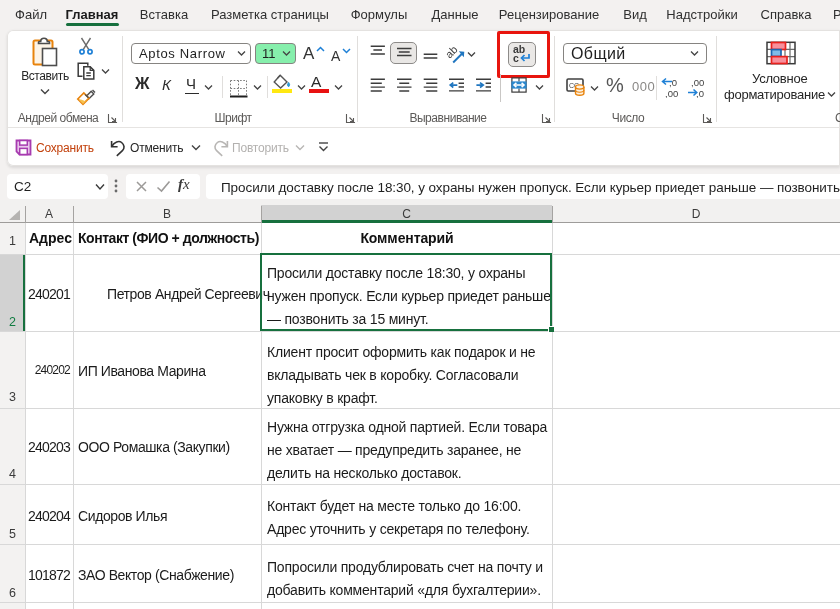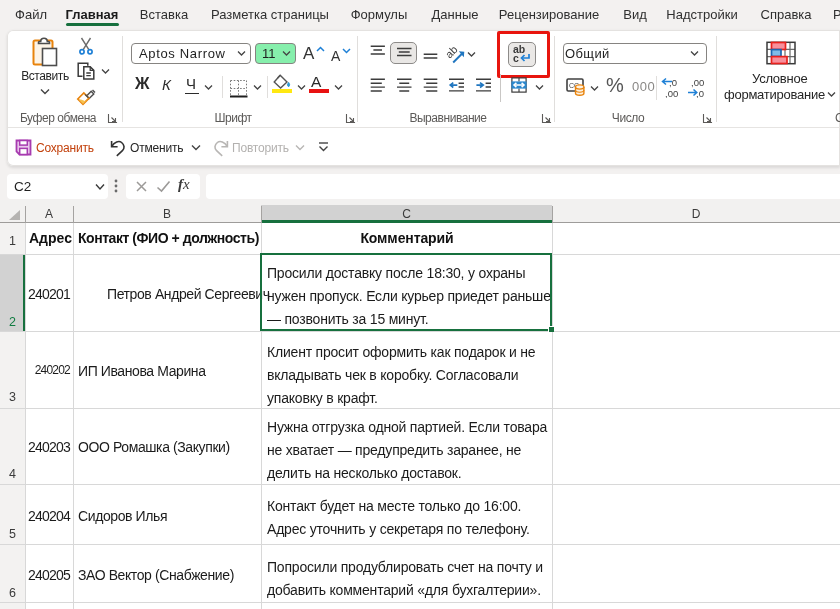--- a/index.html
+++ b/index.html
@@ -63,21 +63,21 @@
       <path d="M1 1.5 L4.5 5 L8 1.5" fill="none" stroke="#444" stroke-width="1.3"></path>
     </svg>
 
   <svg class="abs" style="left:76px;top:87px;" width="20" height="19" viewBox="0 0 20 19">
     <path d="M10 9.5 L15.2 4.3 L17.8 6.9 L12.6 12.1 Z" fill="#f6f6f6" stroke="#4d4d4d" stroke-width="1.4"></path>
     <path d="M16.5 3 L19 5.5" stroke="#4d4d4d" stroke-width="1.4"></path>
     <path d="M1.8 12 L7.8 6 L13 11.2 L7 17.2 Z" fill="#fff" stroke="#e8830c" stroke-width="1.7"></path>
     <path d="M2.5 12.5 L7 17 L12 12 L9 14 L5 12.5 Z" fill="#f7c14f" stroke="none"></path>
     <path d="M9.2 7.5 L12.5 10.8" stroke="#4d4d4d" stroke-width="1.4"></path>
   </svg>
-  <div class="lbl" style="left:10px;top:111px;width:96px;">Буфер обмена</div>
+  <div class="lbl" style="left:10px;top:111px;width:96px;">Андрей обмена</div>
   <svg class="abs" style="left:107px;top:113px;" width="11" height="11" viewBox="0 0 11 11">
       <path d="M2 1.5 h-0.5 v8 h8 V9 M4.5 4.5 l4 4 M8.5 5 v3.5 H5" fill="none" stroke="#5c5a58" stroke-width="1.1"></path>
     </svg>
 
   <div class="abs" style="left:131px;top:43px;width:120px;height:21px;border:1px solid #868481;border-radius:4px;background:#fff;font-size:13px;color:#1f1f1f;line-height:20px;padding-left:7px;box-sizing:border-box;letter-spacing:0.65px;">Aptos Narrow</div>
   <svg class="abs" style="left:237px;top:50px;" width="9" height="7" viewBox="0 0 9 7">
       <path d="M1 1.5 L4.5 5 L8 1.5" fill="none" stroke="#444" stroke-width="1.3"></path>
     </svg>
   <div class="abs" style="left:255px;top:43px;width:41px;height:21px;border:1px solid #868481;border-radius:4px;background:#86efac;font-size:13px;color:#1f1f1f;line-height:20px;padding-left:6px;box-sizing:border-box;">11</div>
   <svg class="abs" style="left:282px;top:50px;" width="9" height="7" viewBox="0 0 9 7">
@@ -191,21 +191,21 @@
     <path d="M5.4 5.9 L3 8 L5.4 10.1 M10.6 5.9 L13 8 L10.6 10.1" fill="none" stroke="#fff" stroke-width="1.5"></path>
   </svg>
   <svg class="abs" style="left:535px;top:84px;" width="9" height="7" viewBox="0 0 9 7">
       <path d="M1 1.5 L4.5 5 L8 1.5" fill="none" stroke="#444" stroke-width="1.3"></path>
     </svg>
   <div class="lbl" style="left:398px;top:111px;width:100px;">Выравнивание</div>
   <svg class="abs" style="left:541px;top:113px;" width="11" height="11" viewBox="0 0 11 11">
       <path d="M2 1.5 h-0.5 v8 h8 V9 M4.5 4.5 l4 4 M8.5 5 v3.5 H5" fill="none" stroke="#5c5a58" stroke-width="1.1"></path>
     </svg>
 
-  <div class="abs" style="left:563px;top:43px;width:144px;height:21px;border:1px solid #868481;border-radius:4px;background:#fff;font-size:13px;color:#1f1f1f;line-height:20px;padding-left:1px;box-sizing:border-box;letter-spacing:0.4px;">Общий</div>
+  <div class="abs" style="left:563px;top:43px;width:144px;height:21px;border:1px solid #868481;border-radius:4px;background:#fff;font-size:16px;color:#1f1f1f;line-height:20px;padding-left:7px;box-sizing:border-box;letter-spacing:0.4px;">Общий</div>
   <svg class="abs" style="left:690px;top:50px;" width="9" height="7" viewBox="0 0 9 7">
       <path d="M1 1.5 L4.5 5 L8 1.5" fill="none" stroke="#444" stroke-width="1.3"></path>
     </svg>
 
   <svg class="abs" style="left:566px;top:78px;" width="22" height="20" viewBox="0 0 22 20">
     <rect x="1" y="1" width="16" height="12" rx="1.2" fill="#fff" stroke="#404040" stroke-width="1.6"></rect>
     <text x="3" y="9.5" font-size="7" fill="#404040" font-family="Liberation Sans">СС</text>
     <path d="M9.5 9 v6.2 a4.2 2.1 0 0 0 8.4 0 V9" fill="#fdf1e0" stroke="#e8830c" stroke-width="1.4"></path>
     <ellipse cx="13.7" cy="9" rx="4.2" ry="2.1" fill="#fdf1e0" stroke="#e8830c" stroke-width="1.4"></ellipse>
     <path d="M9.5 12.1 a4.2 2.1 0 0 0 8.4 0" fill="none" stroke="#e8830c" stroke-width="1.1"></path>
@@ -291,20 +291,21 @@
     </svg>
   <div class="abs" style="left:126px;top:174px;width:74px;height:25px;background:#fff;border-radius:4px;"></div>
   <svg class="abs" style="left:135px;top:180px;" width="13" height="13" viewBox="0 0 13 13">
       <path d="M2 2 L11 11 M11 2 L2 11" stroke="#9c9a98" stroke-width="1.5"></path>
     </svg>
   <svg class="abs" style="left:156px;top:180px;" width="15" height="13" viewBox="0 0 15 13">
       <path d="M1.5 7.5 L5.5 11 L13.5 1.5" fill="none" stroke="#9c9a98" stroke-width="1.6"></path>
     </svg>
   <div class="abs" style="left:178px;top:176px;font-size:15px;font-style:italic;font-family:'Liberation Serif',serif;color:#3b3b3b;"><b>f</b>x</div>
   <div class="abs" style="left:206px;top:174px;width:634px;height:25px;background:#fff;border-radius:4px 0 0 4px;"></div>
+  <div class="abs" style="left:221px;top:180px;width:619px;height:18px;font-size:13.5px;letter-spacing:-0.08px;color:#1f1f1f;white-space:nowrap;overflow:hidden;">Просили доставку после 18:30, у охраны нужен пропуск. Если курьер приедет раньше — позвонить</div>
 
   <div class="abs" style="left:0;top:205px;width:840px;height:404px;background:#fff;"></div>
 
   <div class="abs" style="left:0;top:200px;width:840px;height:23px;background:#f2f1f0;"></div>
   <div class="abs" style="left:261px;top:205px;width:291px;height:18px;background:#d2d2d2;"></div>
 
   <div class="abs" style="left:0;top:222px;width:840px;height:1px;background:#9e9c9a;"></div>
   <div class="abs" style="left:261px;top:220px;width:291px;height:3px;background:#17703e;"></div>
 
   <div class="abs" style="left:0;top:223px;width:25px;height:386px;background:#f3f2f1;"></div>
@@ -345,21 +346,21 @@
   <div class="abs" style="left:0;top:586px;width:16px;text-align:right;font-size:12.5px;color:#3b3b3b;">6</div>
 
   <div class="abs" style="left:29px;top:230px;font-size:14px;font-weight:bold;color:#111;">Адрес</div>
   <div class="abs" style="left:262px;top:230px;width:290px;text-align:center;font-size:14px;letter-spacing:-0.1px;font-weight:bold;color:#111;">Комментарий</div>
   <div class="abs" style="left:78px;top:230px;font-size:14px;letter-spacing:-0.45px;font-weight:bold;color:#111;">Контакт (ФИО + должность)</div>
 
   <div class="abs" style="left:25px;top:286px;width:45px;text-align:right;font-size:14px;letter-spacing:-0.8px;color:#1b1b1b;">240201</div>
   <div class="abs" style="left:25px;top:363px;width:45px;text-align:right;font-size:12px;letter-spacing:-0.8px;color:#1b1b1b;">240202</div>
   <div class="abs" style="left:25px;top:439px;width:45px;text-align:right;font-size:14px;letter-spacing:-0.8px;color:#1b1b1b;">240203</div>
   <div class="abs" style="left:25px;top:508px;width:45px;text-align:right;font-size:14px;letter-spacing:-0.8px;color:#1b1b1b;">240204</div>
-  <div class="abs" style="left:25px;top:567px;width:45px;text-align:right;font-size:14px;letter-spacing:-0.8px;color:#1b1b1b;">240205</div>
+  <div class="abs" style="left:25px;top:567px;width:45px;text-align:right;font-size:14px;letter-spacing:-0.8px;color:#1b1b1b;">101872</div>
 
   <div class="abs" style="left:78px;top:286px;font-size:14px;letter-spacing:-0.4px;color:#1b1b1b;margin-left:29px;">Петров Андрей Сергеевич</div>
   <div class="abs" style="left:78px;top:363px;font-size:14px;letter-spacing:-0.4px;color:#1b1b1b;">ИП Иванова Марина</div>
   <div class="abs" style="left:78px;top:439px;font-size:14px;letter-spacing:-0.4px;color:#1b1b1b;">ООО Ромашка (Закупки)</div>
   <div class="abs" style="left:78px;top:508px;font-size:14px;letter-spacing:-0.4px;color:#1b1b1b;">Сидоров Илья</div>
   <div class="abs" style="left:78px;top:567px;font-size:14px;letter-spacing:-0.4px;color:#1b1b1b;">ЗАО Вектор (Снабжение)</div>
 
   <div class="abs" style="left:267px;top:262px;font-size:14px;letter-spacing:-0.2px;color:#1b1b1b;line-height:23px;">Просили доставку после 18:30, у охраны<br>нужен пропуск. Если курьер приедет раньше<br>— позвонить за 15 минут.</div>
   <div class="abs" style="left:267px;top:341px;font-size:14px;letter-spacing:-0.2px;color:#1b1b1b;line-height:23px;">Клиент просит оформить как подарок и не<br>вкладывать чек в коробку. Согласовали<br>упаковку в крафт.</div>
   <div class="abs" style="left:267px;top:416px;font-size:14px;letter-spacing:-0.2px;color:#1b1b1b;line-height:23px;">Нужна отгрузка одной партией. Если товара<br>не хватает — предупредить заранее, не<br>делить на несколько доставок.</div>

